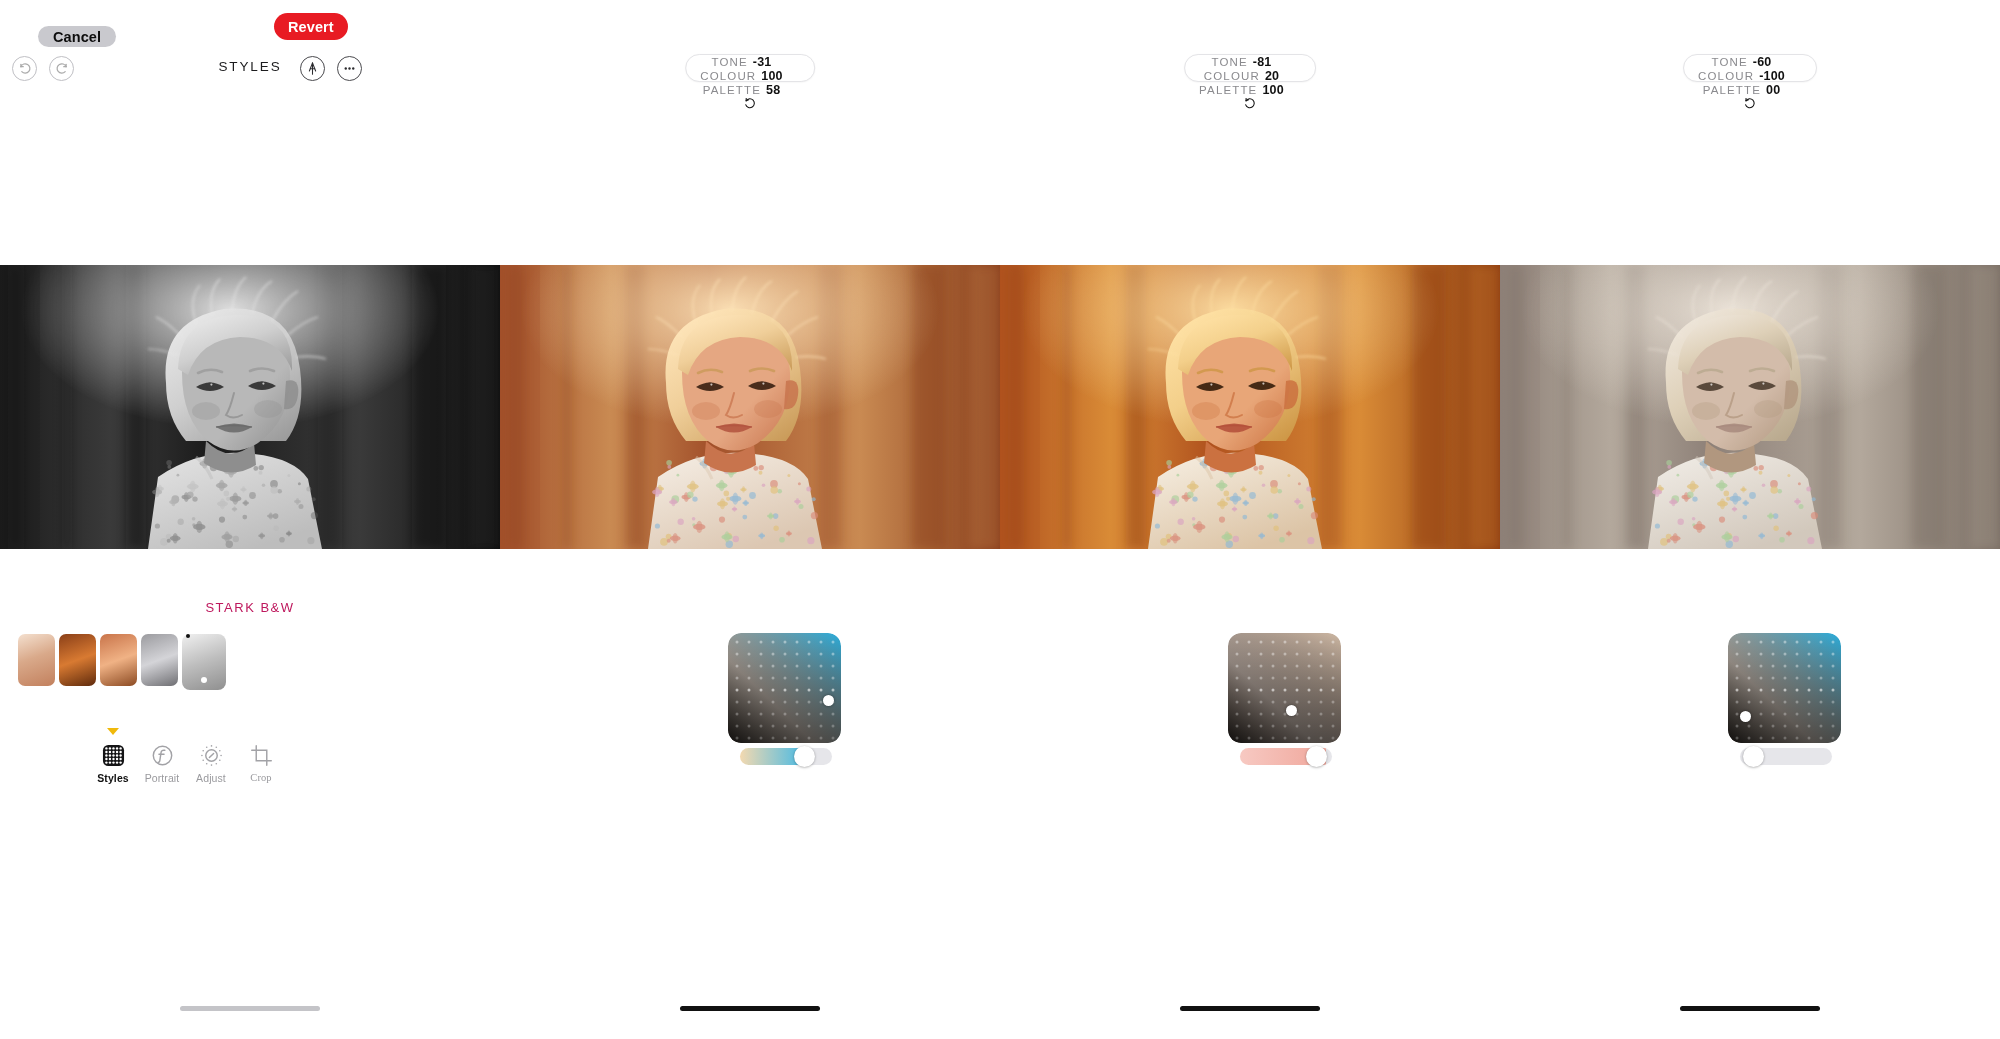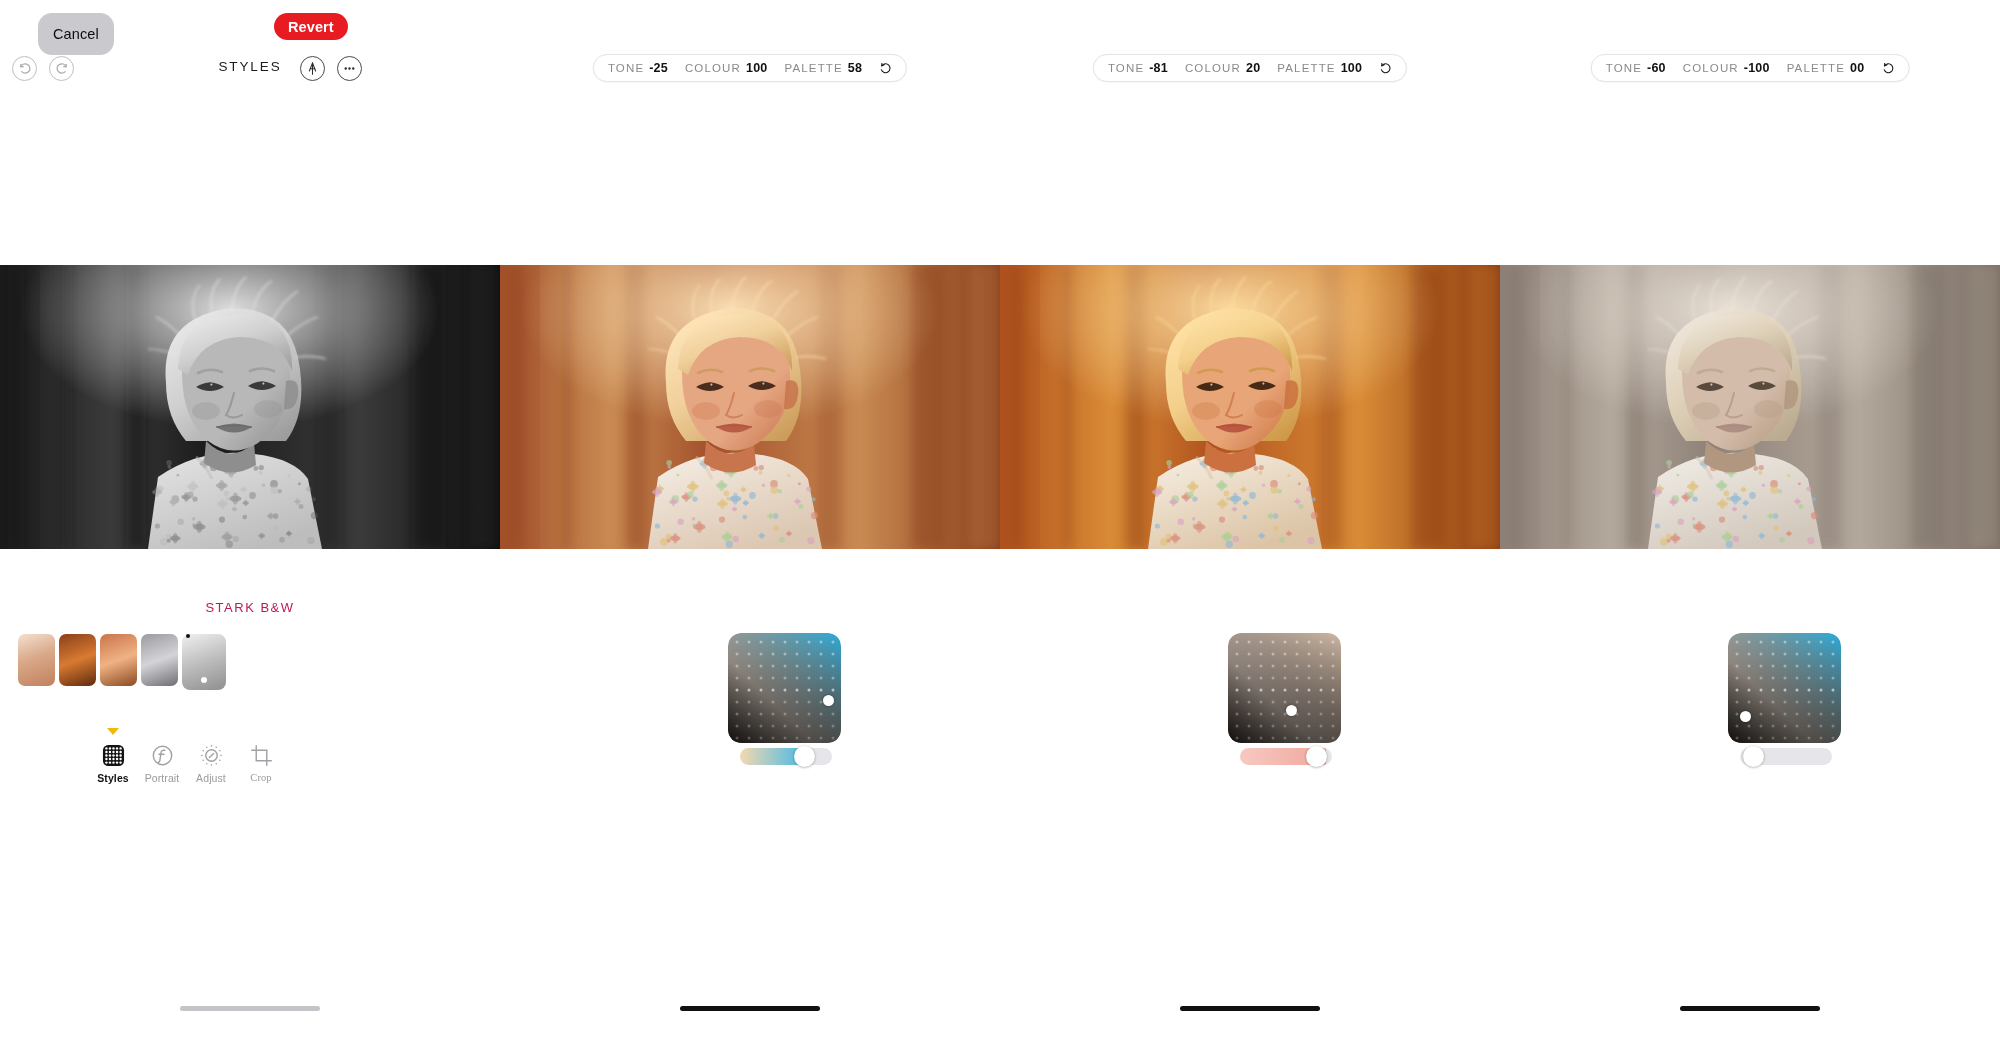--- a/index.html
+++ b/index.html
@@ -9,23 +9,23 @@
     background:#ffffff;
     color:#000;
     -webkit-font-smoothing:antialiased;
   }
   .screens { display:flex; width:2000px; height:1039px; }
   .panel { position:relative; width:500px; height:1039px; background:#fff; overflow:hidden; flex:0 0 500px; }
 
   
   .top-actions { position:absolute; top:13px; left:0; width:500px; height:30px; }
   .btn-cancel {
-    position:absolute; left:38px; top:0; height:42px; padding:0 15px;
+    position:absolute; left:38px; top:13px; height:21px; padding:0 15px;
     background:#c9c9ce; border:none; border-radius:14px;
-    font-size:14.5px; font-weight:normal; color:#0d0d0d; letter-spacing:0.1px;
+    font-size:14.5px; font-weight:bold; color:#0d0d0d; letter-spacing:0.1px;
     display:flex; align-items:center; justify-content:center; cursor:pointer;
   }
   .btn-revert {
     position:absolute; left:274px; top:0; height:27px; padding:8px 14px;
     background:#e81b23; border:none; border-radius:14px;
     font-size:14.5px; font-weight:bold; color:#fff; letter-spacing:0.1px;
     display:flex; align-items:center; justify-content:center; cursor:pointer;
   }
 
   
@@ -47,20 +47,21 @@
   #auto-ic  { left:300px; }
   #more-ic  { left:337px; }
 
   
   .adjust-pill {
     position:absolute; top:54px; height:28px;
     background:#ffffff; border:1px solid #e4e4e7; border-radius:14px;
     display:flex; align-items:center; gap:0; padding:0 14px;
     box-shadow:0 0.5px 1.5px rgba(0,0,0,0.05);
     white-space:nowrap;
+    flex-direction:column;
   }
   .pill-grp { display:flex; align-items:baseline; margin-right:17px; }
   .pill-grp:last-of-type { margin-right:11px; }
   .pill-k { font-size:11.5px; letter-spacing:1.15px; color:#8a8a8e; font-weight:400; }
   .pill-v { font-size:12.5px; letter-spacing:0.2px; color:#111; font-weight:bold; margin-left:5px; }
   .pill-reset { display:flex; align-items:center; }
 
   
   .photo {
     position:absolute; left:0; top:265px; width:500px; height:284px;
@@ -480,21 +481,21 @@
           </div>
         <div class="tab-lb">Crop</div>
       </div>
       </div>
       <div class="home-ind"></div>
     </div>
     <div class="panel">
       <div class="adjust-pill" style="left:50%;transform:translateX(-50%);">
       <div class="pill-grp">
         <span class="pill-k">TONE</span>
-        <span class="pill-v">-25</span>
+        <span class="pill-v">-31</span>
       </div>
       <div class="pill-grp">
         <span class="pill-k">COLOUR</span>
         <span class="pill-v">100</span>
       </div>
       <div class="pill-grp">
         <span class="pill-k">PALETTE</span>
         <span class="pill-v">58</span>
       </div>
       <div class="pill-reset">

